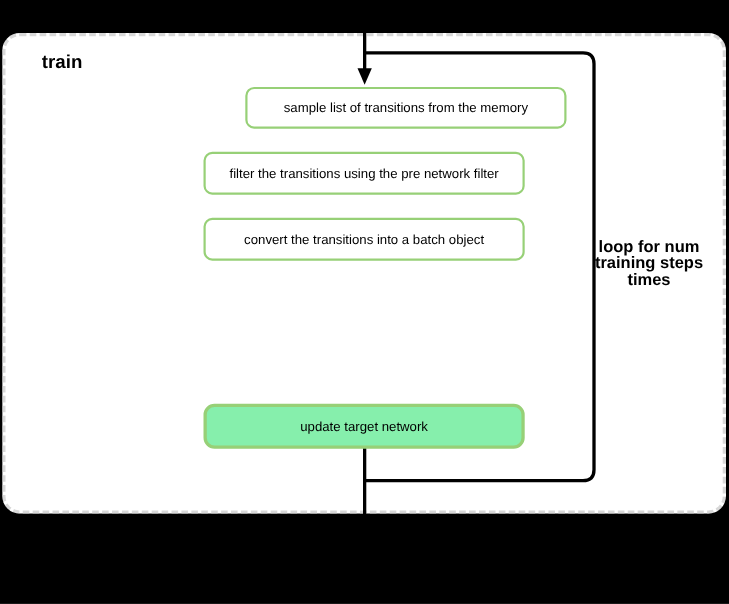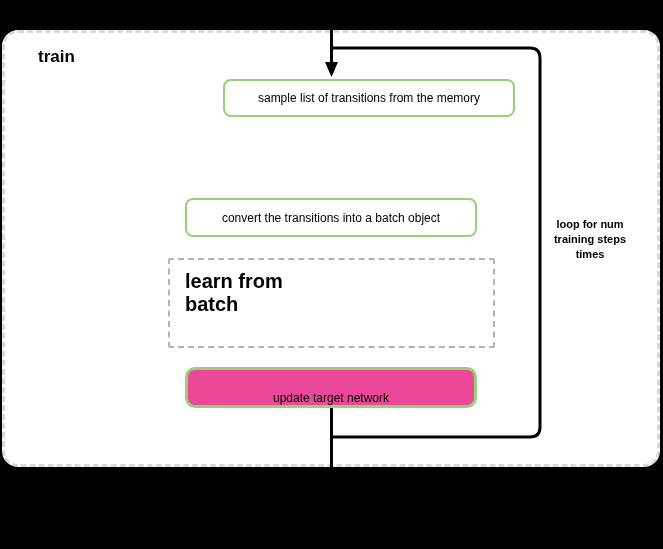--- a/index.html
+++ b/index.html
@@ -22,37 +22,37 @@
     position:absolute;left:185px;width:288px;height:34px;
     background:#fff;border:2px solid #97d077;border-radius:8px;
     display:flex;align-items:center;justify-content:center;
     font-size:12px;color:#000;text-align:center;
   }
   .step-1{top:79px;margin-left:38px;}
   .step-2{top:138px;height:35px;}
   .step-3{top:198px;height:35px;align-items:center;}
   .update-box{
     position:absolute;left:185px;top:367px;width:286px;height:35px;
-    background:#ec4899;border:3px solid #97d077;border-radius:10px;
-    display:flex;align-items:flex-end;justify-content:center;
+    background:#86efac;border:3px solid #97d077;border-radius:10px;
+    display:flex;align-items:center;justify-content:center;
     font-size:12px;color:#000;text-align:center;
   }
   .learn-box{
     position:absolute;left:168px;top:258px;width:323px;height:86px;
     background:#fff;border:2px dashed #b3b3b3;border-radius:2px;
     box-sizing:content-box;
     font-size:20px;font-weight:bold;color:#000;
     padding:0;
   }
   .learn-box .label{
     display:block;padding:10px 0 0 15px;line-height:23px;white-space:pre-line;
   }
   .loop-label{
     position:absolute;left:540px;top:217px;width:100px;
-    font-size:11px;font-weight:bold;color:#000;
+    font-size:15px;font-weight:bold;color:#000;
     text-align:center;line-height:15px;white-space:pre-line;
   }
 </style>
 </head>
 <body>
 
 <div class="canvas">
 
   <div class="outer-container"></div>
 
@@ -65,29 +65,28 @@
     <line x1="331.5" y1="0" x2="331.5" y2="64" stroke="#000000" stroke-width="3"></line>
     <path d="M 325 62 L 338 62 L 331.5 77 Z" fill="#000000"></path>
 
     <line x1="331.5" y1="402" x2="331.5" y2="470" stroke="#000000" stroke-width="3"></line>
   </svg>
 
   <div class="step-box step-1">
     <span>sample list of transitions from the memory</span>
   </div>
 
+  <div class="step-box step-2">
+    <span>filter the transitions using the pre network filter</span>
+  </div>
 
   <div class="step-box step-3">
     <span>convert the transitions into a batch object</span>
   </div>
 
-  <div class="learn-box">
-    <span class="label">learn from
-batch</span>
-  </div>
 
   <div class="update-box">
     <span>update target network</span>
   </div>
 
   <div class="loop-label">loop for num
 training steps
 times</div>
 
 </div>

